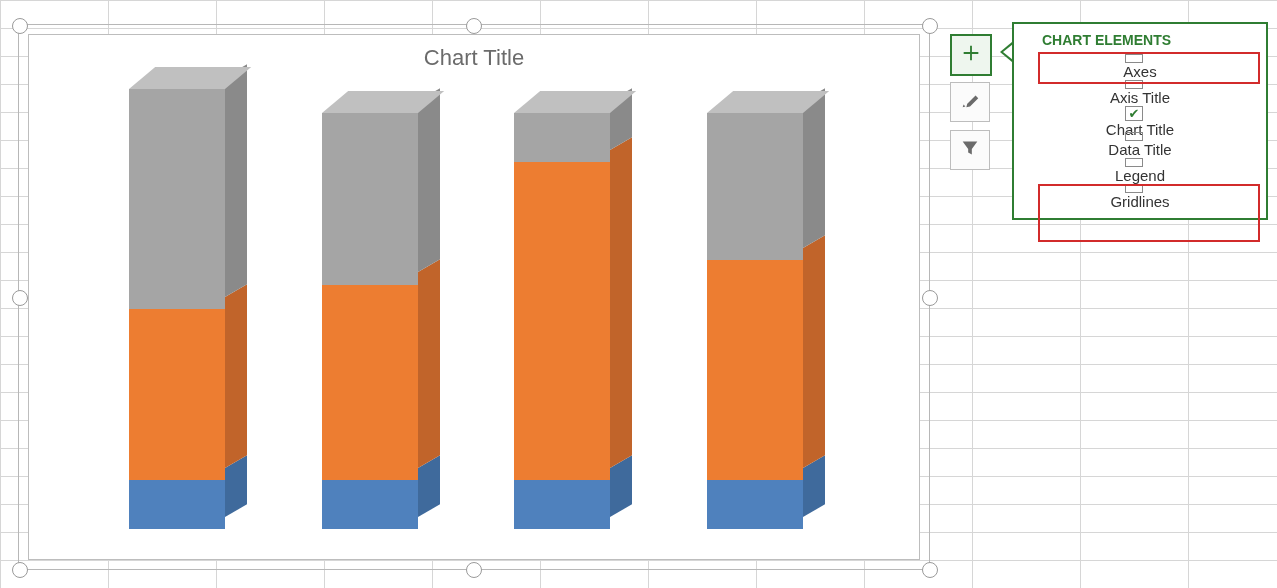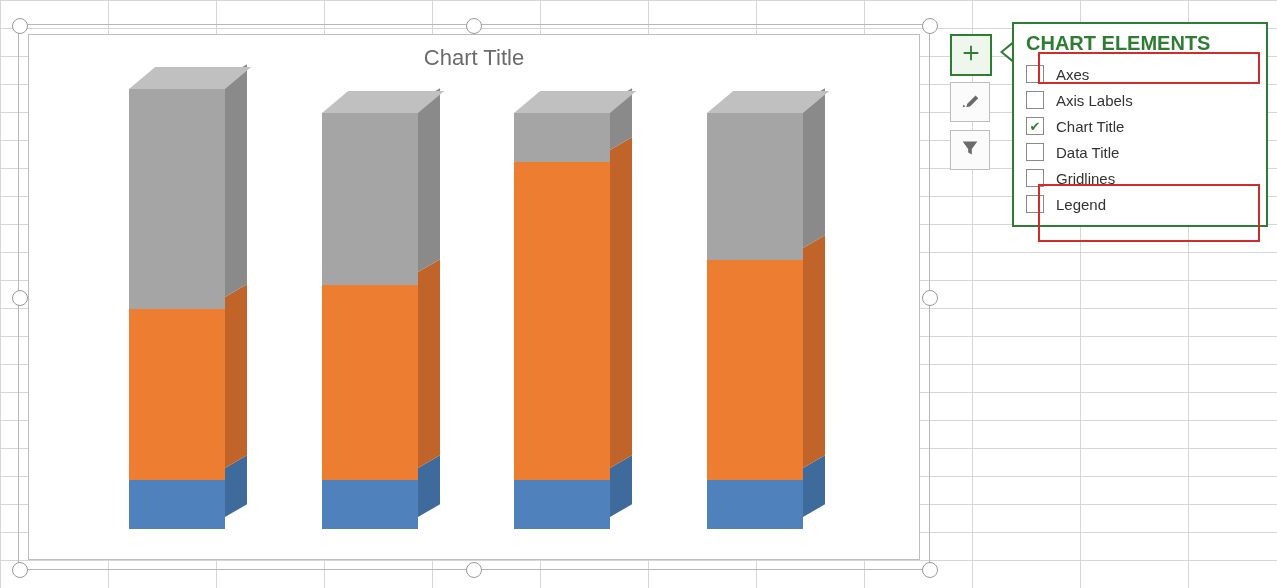--- a/index.html
+++ b/index.html
@@ -32,22 +32,22 @@
   .c-gray .seg-front{background:#a5a5a5;} .c-gray .seg-side{background:#8a8a8a;}
   .top-gray-front{background:#c0c0c0;}
 
   
   .sidebtn{position:absolute;width:38px;height:38px;border:1px solid #bdbdbd;background:#fbfbfb;display:flex;align-items:center;justify-content:center;color:#6b6b6b;}
   .sidebtn.active{border:2px solid #2f7d32;background:#eef6ee;}
   .sidebtn svg{width:22px;height:22px;}
 
   
   .flyout{position:absolute;border:2px solid #2f7d32;background:#fff;padding:6px 12px 8px;}
-  .flyout .hdr{color:#2f7d32;font-weight:bold;font-size:20px;margin:2px 0 6px;}
-  .flyout .row{display:flex;align-items:center;height:26px;font-size:15px;color:#333;}
+  .flyout .hdr{color:#2f7d32;font-weight:bold;font-size:14px;margin:2px 16px 6px;}
+  .flyout .row{display:flex;align-items:center;height:26px;font-size:15px;color:#333;flex-direction:column;}
   .flyout .cb{width:16px;height:16px;border:1px solid #8a8a8a;margin-right:12px;display:flex;align-items:center;justify-content:center;}
   .flyout .cb.checked::after{content:"✔";color:#2f7d32;font-size:13px;line-height:1;}
   .hl{position:absolute;border:2px solid #d22b2b;pointer-events:none;}
   .callout-tri{position:absolute;width:0;height:0;border-top:10px solid transparent;border-bottom:10px solid transparent;border-right:12px solid #2f7d32;}
   .callout-tri::after{content:"";position:absolute;left:3px;top:-8px;border-top:8px solid transparent;border-bottom:8px solid transparent;border-right:10px solid #fff;}
 </style>
 </head>
 <body>
 
 <div class="stage">
@@ -152,35 +152,35 @@
 
   <div class="flyout" style="left:1012px;top:22px;width:228px;">
     <div class="hdr">CHART ELEMENTS</div>
     <div id="fly-items">
         <div class="row">
           <span class="cb"></span>
           <span>Axes</span>
         </div>
         <div class="row">
           <span class="cb"></span>
-          <span>Axis Labels</span>
+          <span>Axis Title</span>
         </div>
         <div class="row">
           <span class="cb checked"></span>
           <span>Chart Title</span>
         </div>
         <div class="row">
           <span class="cb"></span>
           <span>Data Title</span>
         </div>
         <div class="row">
           <span class="cb"></span>
-          <span>Gridlines</span>
+          <span>Legend</span>
         </div>
         <div class="row">
           <span class="cb"></span>
-          <span>Legend</span>
+          <span>Gridlines</span>
         </div>
       </div>
     <div class="hl" style="left:24px;top:28px;width:218px;height:28px;"></div>
     <div class="hl" style="left:24px;top:160px;width:218px;height:54px;"></div>
   </div>
 </div>
 
 </body></html>

